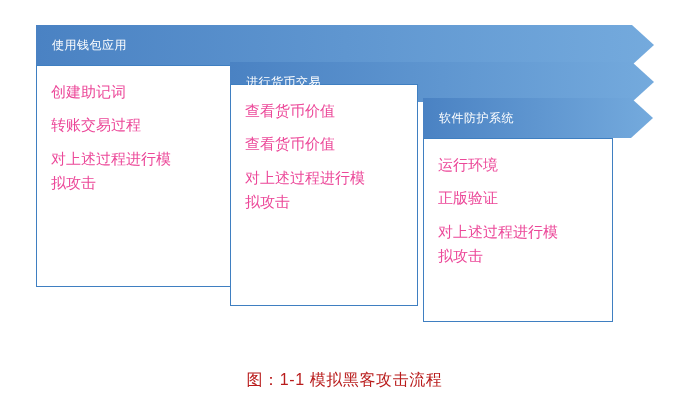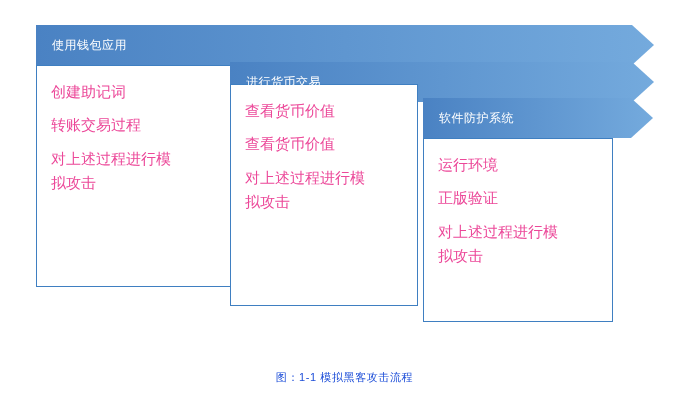--- a/index.html
+++ b/index.html
@@ -66,22 +66,22 @@
   }
   .body-box .line:last-child {
     margin-bottom: 0;
   }
 
   .caption {
     position: absolute;
     left: 0;
     width: 689px;
     text-align: center;
-    font-size: 11px;
-    color: #1d4ed8;
+    font-size: 16px;
+    color: #b91c1c;
     letter-spacing: 0.6px;
   }
 </style>
 </head>
 <body>
 
 <div class="canvas">
 
   <div class="stage" style="left:36px; top:25px; width:236px;">
     <div class="banner" style="width:618px;">

